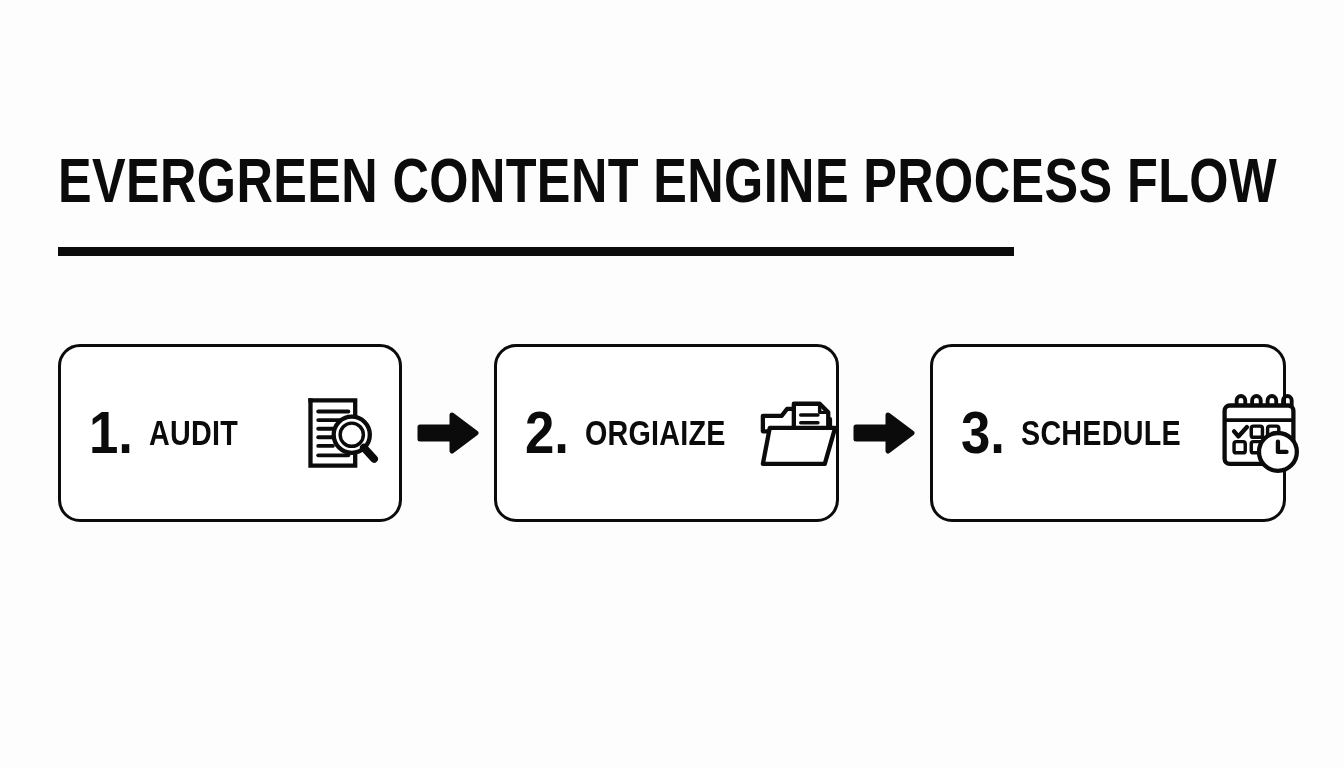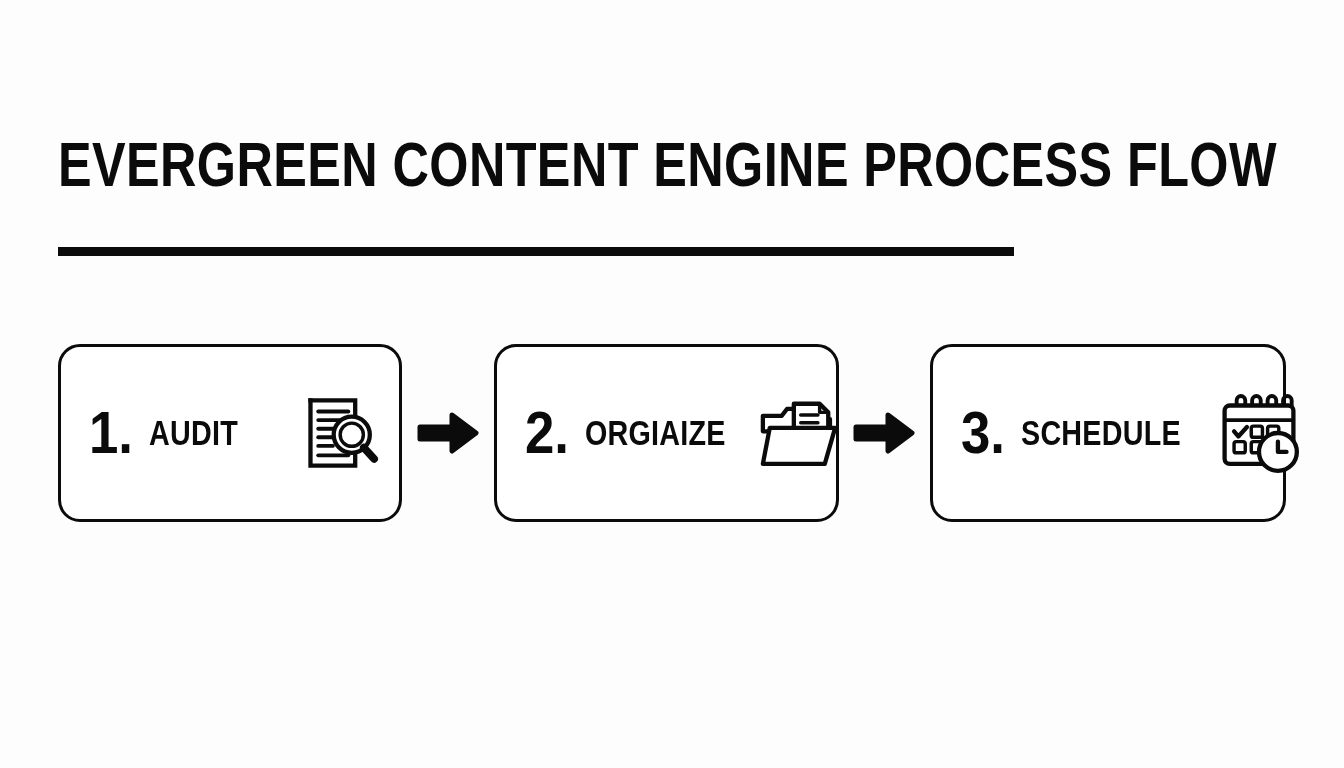--- a/index.html
+++ b/index.html
@@ -20,21 +20,21 @@
   .canvas {
     position: absolute;
     inset: 0;
     background: #fdfdfd;
   }
 
   
   .title-block {
     position: absolute;
     left: 58px;
-    top: 132px;
+    top: 148px;
     width: 1000px;
   }
   .page-title {
     font-family: "Liberation Sans Narrow", "Liberation Sans", "DejaVu Sans", sans-serif;
     font-weight: 700;
     font-size: 63px;
     line-height: 64px;
     letter-spacing: 0.5px;
     color: #0b0b0b;
     white-space: nowrap;

